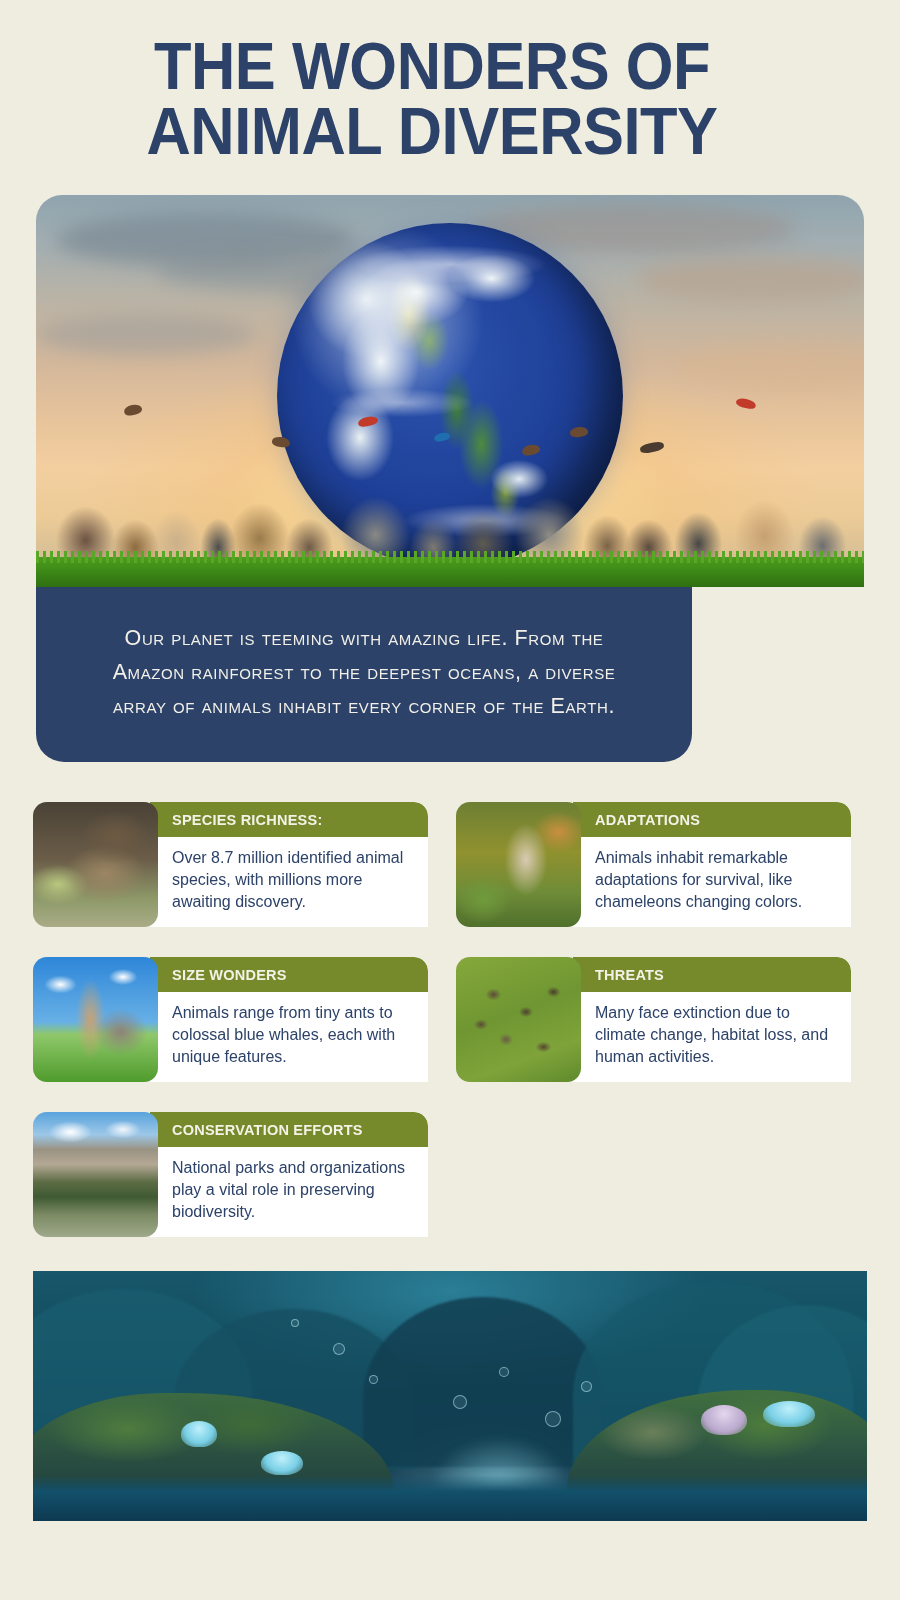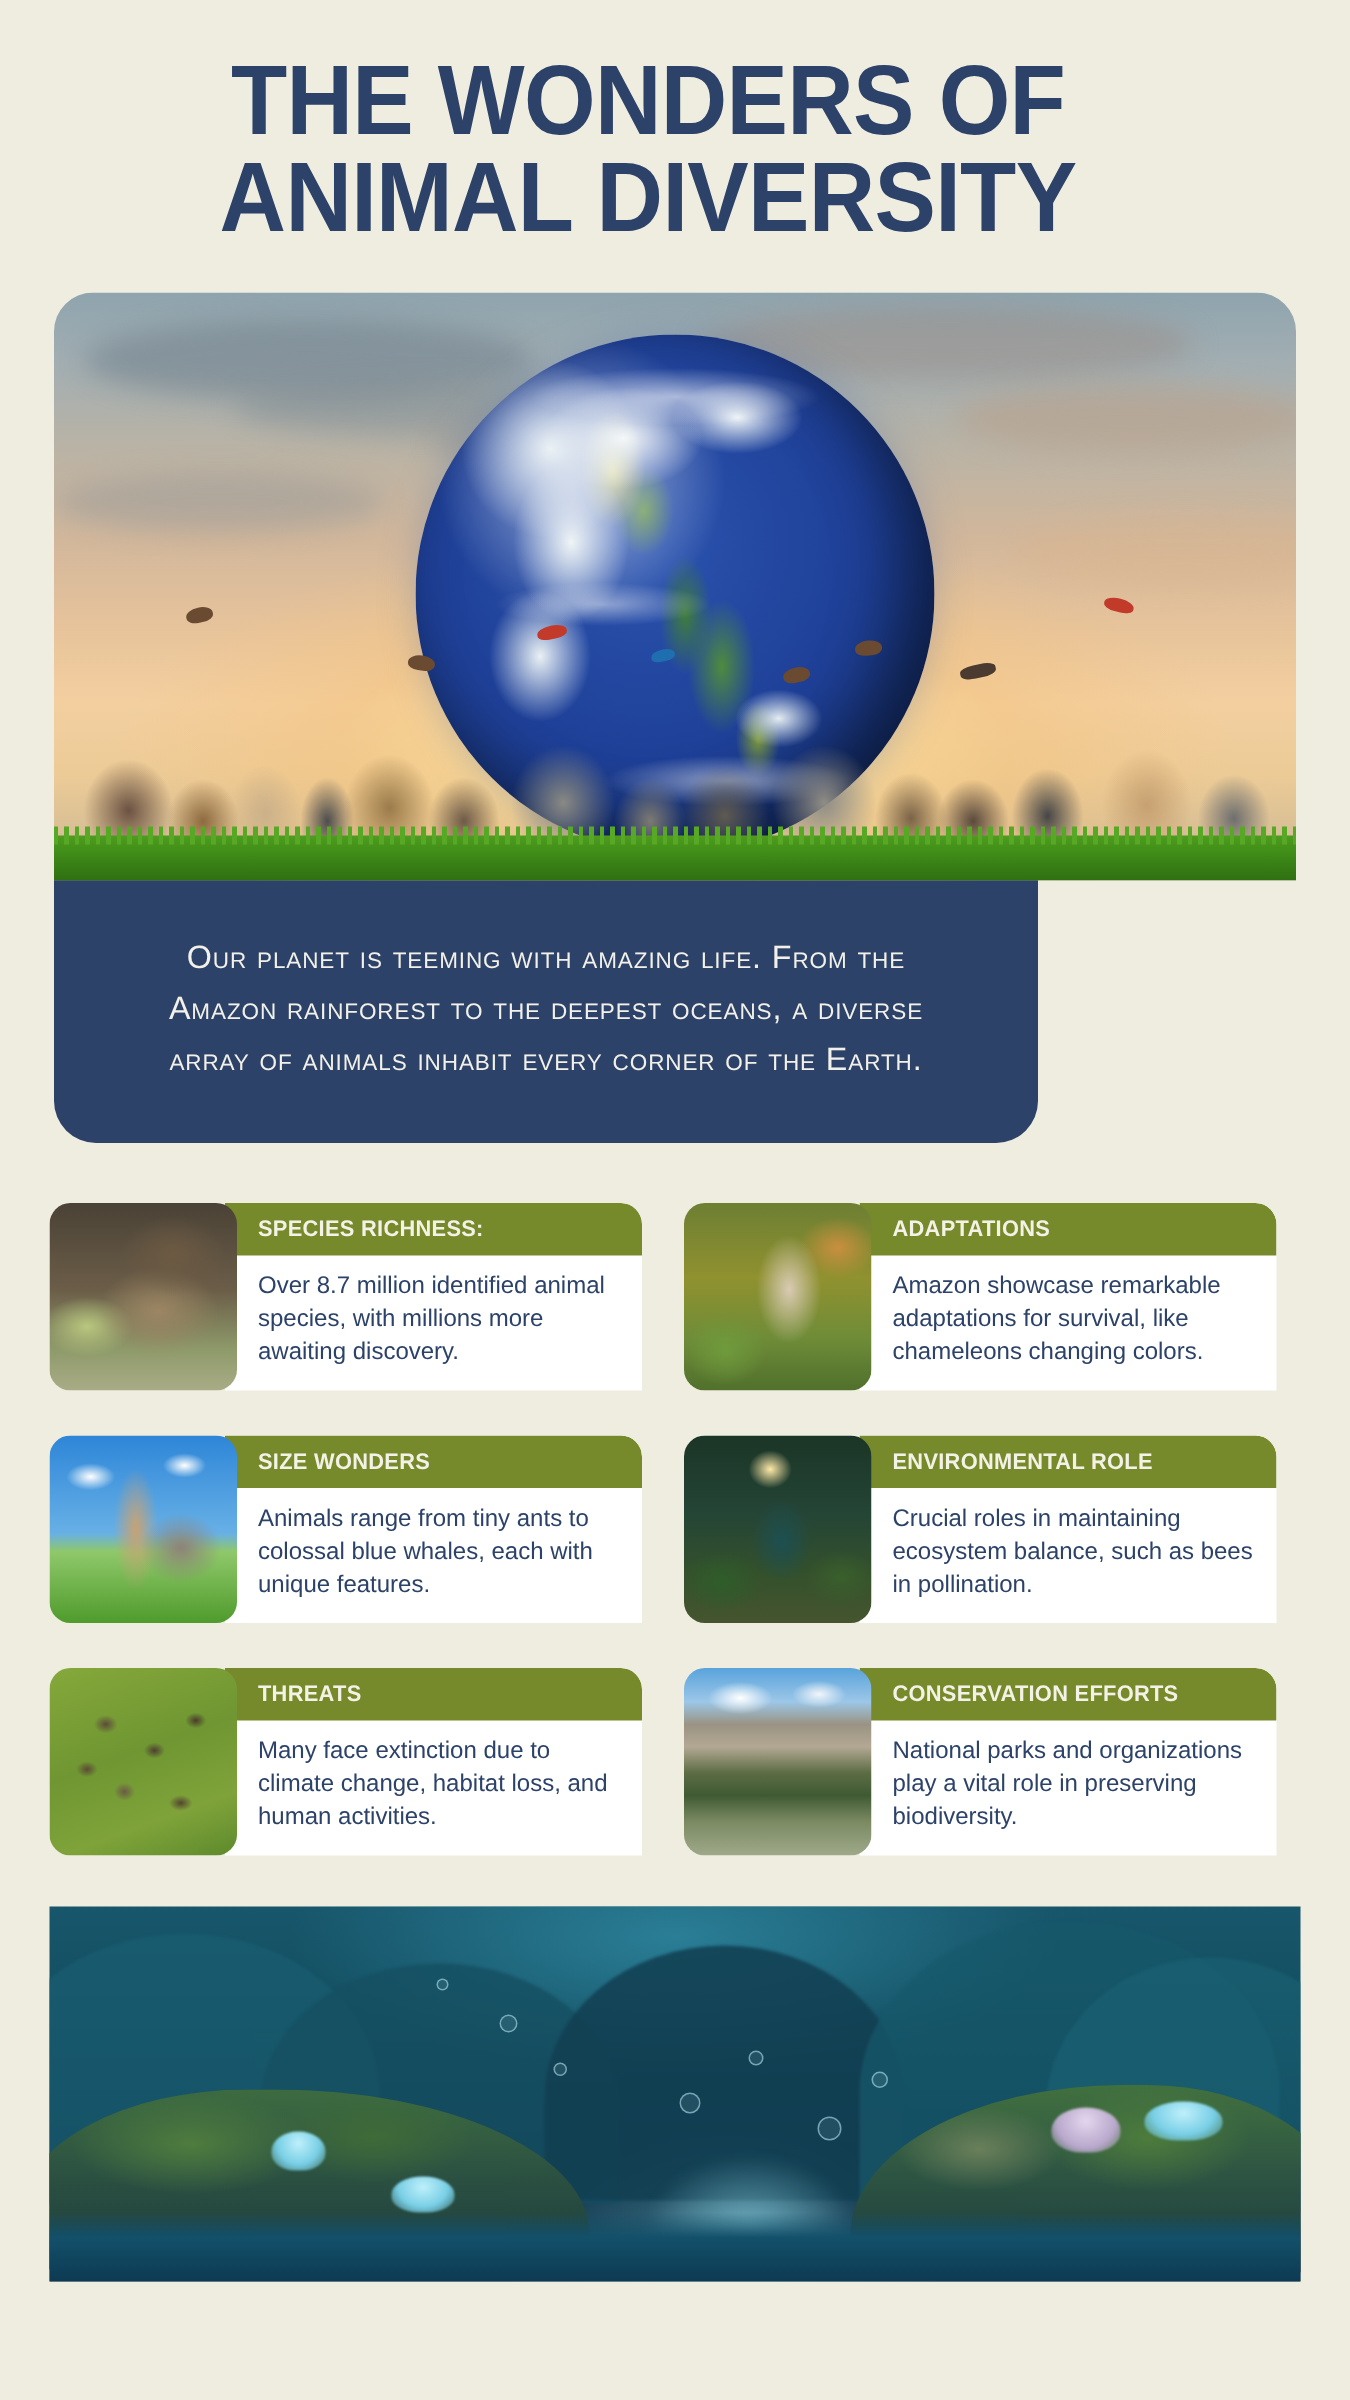--- a/index.html
+++ b/index.html
@@ -390,39 +390,32 @@
     <div class="card-body">
       <div class="card-head"><span>SPECIES RICHNESS:</span></div>
       <div class="card-text">Over 8.7 million identified animal species, with millions more awaiting discovery.</div>
     </div>
   </div>
 
   <div class="card">
     <div class="card-thumb thumb-kangaroo"></div>
     <div class="card-body">
       <div class="card-head"><span>ADAPTATIONS</span></div>
-      <div class="card-text">Amazon showcase remarkable adaptations for survival, like chameleons changing colors.</div>
+      <div class="card-text">Animals inhabit remarkable adaptations for survival, like chameleons changing colors.</div>
     </div>
   </div>
 
   <div class="card">
     <div class="card-thumb thumb-sizewonders"></div>
     <div class="card-body">
       <div class="card-head"><span>SIZE WONDERS</span></div>
       <div class="card-text">Animals range from tiny ants to colossal blue whales, each with unique features.</div>
     </div>
   </div>
 
-  <div class="card">
-    <div class="card-thumb thumb-forest"></div>
-    <div class="card-body">
-      <div class="card-head"><span>ENVIRONMENTAL ROLE</span></div>
-      <div class="card-text">Crucial roles in maintaining ecosystem balance, such as bees in pollination.</div>
-    </div>
-  </div>
 
   <div class="card">
     <div class="card-thumb thumb-herd"></div>
     <div class="card-body">
       <div class="card-head"><span>THREATS</span></div>
       <div class="card-text">Many face extinction due to climate change, habitat loss, and human activities.</div>
     </div>
   </div>
 
   <div class="card">

